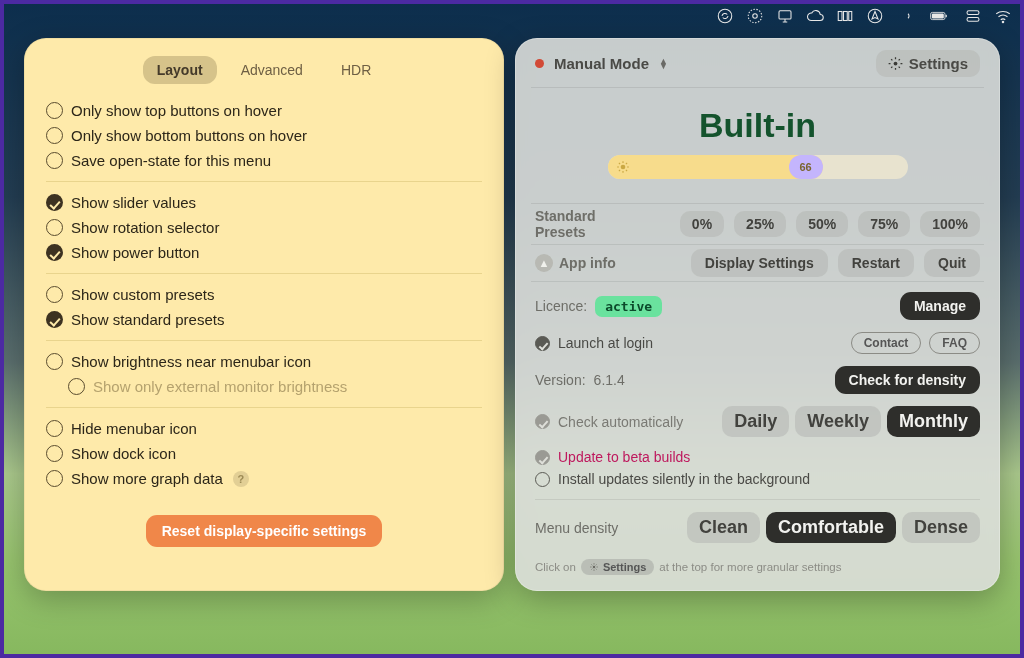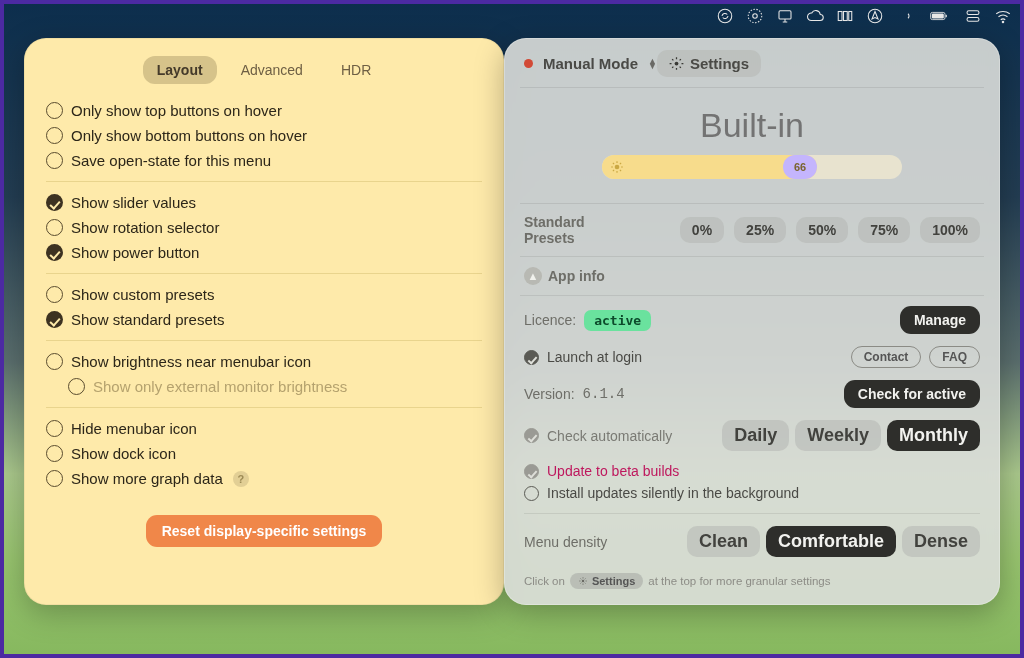--- a/index.html
+++ b/index.html
@@ -16,21 +16,21 @@
 .menubar {
   position: absolute;
   top: 0; right: 8px; height: 24px;
   display: flex; gap: 12px; align-items: center;
   color: #e8e8e8;
 }
 .menubar .mi { width: 18px; height: 18px; display:flex; align-items:center; justify-content:center; }
 .menubar svg { width:18px; height:18px; stroke:#e8e8e8; stroke-width:1.4; fill:none; }
 
 
-.panels { position:absolute; top:34px; left:20px; right:20px; display:flex; gap:0; }
+.panels { position:absolute; top:34px; left:20px; right:20px; display:flex; gap:11px; }
 .panel { border-radius:22px; padding:18px 22px 22px 22px; }
 
 
 .panel-left {
   width: 480px;
   background:#feeaaa;
   box-shadow: 0 8px 30px rgba(0,0,0,.25), inset 0 0 0 1px rgba(0,0,0,.05);
 }
 .tabs { display:flex; justify-content:center; gap:10px; margin-bottom:14px; }
 .tab { padding:6px 14px; border-radius:12px; color:#6e5f44; font-weight:500; }
@@ -58,55 +58,55 @@
 
 
 .panel-right {
   flex:1;
   background:rgba(220,222,218,.9);
   backdrop-filter: blur(6px);
   box-shadow: 0 8px 30px rgba(0,0,0,.28), inset 0 0 0 1px rgba(255,255,255,.25);
   padding:12px 16px 16px 16px;
   color:#4a4a46;
 }
-.r-top { display:flex; align-items:center; padding:0 4px 10px 4px; border-bottom:1px solid rgba(0,0,0,.08);}
+.r-top { display:flex; align-items:center; justify-content:space-between; padding:0 4px 10px 4px; border-bottom:1px solid rgba(0,0,0,.08);}
 .mode { display:flex; align-items:center; gap:10px; font-weight:700; font-size:15px; }
 .mode .dot{width:9px;height:9px;border-radius:50%;background:#d24a36;}
 .mode .updown{display:flex;flex-direction:column;line-height:5px;font-size:9px;color:#6a6a66;}
 .settings-btn { display:flex; align-items:center; gap:6px; font-weight:700; font-size:15px; padding:5px 12px; border-radius:10px; background:rgba(180,182,178,.5);}
 .settings-btn .gear{width:15px;height:15px;}
 
-.built-in { text-align:center; font-weight:400; font-size:34px; color:#737373; margin:18px 0 10px;}
+.built-in { text-align:center; font-weight:700; font-size:34px; color:#14532d; margin:18px 0 10px;}
 .slider { position:relative; height:24px; width:300px; margin:0 auto 24px; border-radius:12px; background:#e8e3cf; }
 .slider .fill{position:absolute;left:0;top:0;bottom:0;border-radius:12px;background:#f7dc8c;}
 .slider .sun{position:absolute;left:8px;top:50%;transform:translateY(-50%);width:14px;height:14px;}
 .slider .knob{position:absolute;top:0;bottom:0;width:34px;border-radius:12px;background:#c4b5fd;display:flex;align-items:center;justify-content:center;font-size:11px;font-weight:700;color:#7a6530;}
 
-.row { display:flex; align-items:center; justify-content:space-between; padding:10px 4px; border-top:1px solid rgba(0,0,0,.08); }
+.row { display:flex; align-items:center; justify-content:space-between; padding:4px 4px; border-top:1px solid rgba(0,0,0,.08); }
 .row:first-of-type{border-top:none;}
 .lbl { font-weight:700; font-size:14px; color:#6e6e68; }
 .lbl.two { line-height:16px; }
 .chips { display:flex; gap:10px; }
 .chip { padding:5px 12px; border-radius:10px; background:rgba(180,182,178,.55); font-weight:700; font-size:14px; color:#42423e; }
 .appinfo { display:flex; align-items:center; gap:6px; font-weight:700; color:#6e6e68;}
 .appinfo .arrow{width:18px;height:18px;border-radius:50%;background:#b8b9b3;display:flex;align-items:center;justify-content:center;color:#f0f1ec;font-size:11px;}
 .row .chip.big { padding:6px 14px; }
 
 .info-block { border-top:1px solid rgba(0,0,0,.08); padding:10px 4px 0; display:flex; flex-direction:column; gap:12px; }
 .line { display:flex; align-items:center; justify-content:space-between; }
 .line-left { display:flex; align-items:center; gap:8px; font-size:14px; }
 .ck { width:15px;height:15px;border-radius:50%;border:1.5px solid #5a5a54; position:relative; flex:none;}
 .ck.on{background:#5a5a54;}
 .ck.on::after{content:"";position:absolute;left:3px;top:6px;width:7px;height:3px;border-left:2px solid #dedfd9;border-bottom:2px solid #dedfd9;transform:rotate(-48deg);}
 .ck.grey{border-color:#9a9a94;}
 .ck.grey.on{background:#9a9a94;}
 .pill { padding:3px 12px; border-radius:11px; border:1px solid #8b8b85; font-size:12px; font-weight:600; color:#555;}
 .badge-active { padding:3px 10px; border-radius:7px; background:#6ae29e; font-family:ui-monospace,Menlo,monospace; font-weight:700; color:#0c4a2b; font-size:13px;}
 .btn-dark { padding:6px 14px; border-radius:11px; background:#2e2e2b; color:#f2f2ef; font-weight:700; font-size:14px; }
-.mono { font-family:Liberation Mono, monospace; color:#6e6e68; }
+.mono { font-family:Liberation Sans, sans-serif; color:#6e6e68; }
 .seg { display:flex; gap:6px; }
 .seg .s { padding:5px 12px; border-radius:10px; background:rgba(180,182,178,.55); font-weight:700; font-size:18px; color:#42423e;}
 .seg .s.active { background:#2e2e2b; color:#f2f2ef; }
 .hint { font-size:11.5px; color:#8c8c86; display:flex; align-items:center; gap:5px; margin-top:4px;}
 .hint .chiplet{padding:2px 8px;border-radius:8px;background:rgba(160,162,158,.5);font-weight:700;font-size:11px;display:flex;align-items:center;gap:4px;color:#555;}
 .hint .chiplet svg{width:10px;height:10px;}
 </style>
 </head>
 <body>
 
@@ -299,20 +299,25 @@
           <span class="chip">75%</span>
           <span class="chip">100%</span>
         </div>
     </div>
 
     <div class="row">
       <div class="appinfo">
         <span class="arrow">▲</span>
         <span>App info</span>
       </div>
+      <div class="chips">
+        <span class="chip big">Display Settings</span>
+        <span class="chip big">Restart</span>
+        <span class="chip big">Quit</span>
+      </div>
     </div>
 
     <div class="info-block">
 
       <div class="line">
         <div class="line-left">
           <span style="color:#6e6e68">Licence:</span>
           <span class="badge-active">active</span>
         </div>
         <span class="btn-dark">Manage</span>
@@ -327,21 +332,21 @@
           <span class="pill">Contact</span>
           <span class="pill">FAQ</span>
         </div>
       </div>
 
       <div class="line">
         <div class="line-left">
           <span style="color:#6e6e68">Version:</span>
           <span class="mono">6.1.4</span>
         </div>
-        <span class="btn-dark">Check for active</span>
+        <span class="btn-dark">Check for density</span>
       </div>
 
       <div class="line">
         <div class="line-left">
           <span class="ck grey on"></span>
           <span style="color:#7a7a74">Check automatically</span>
         </div>
         <div class="seg" id="intervals">
             <span class="s">Daily</span>
             <span class="s">Weekly</span>

